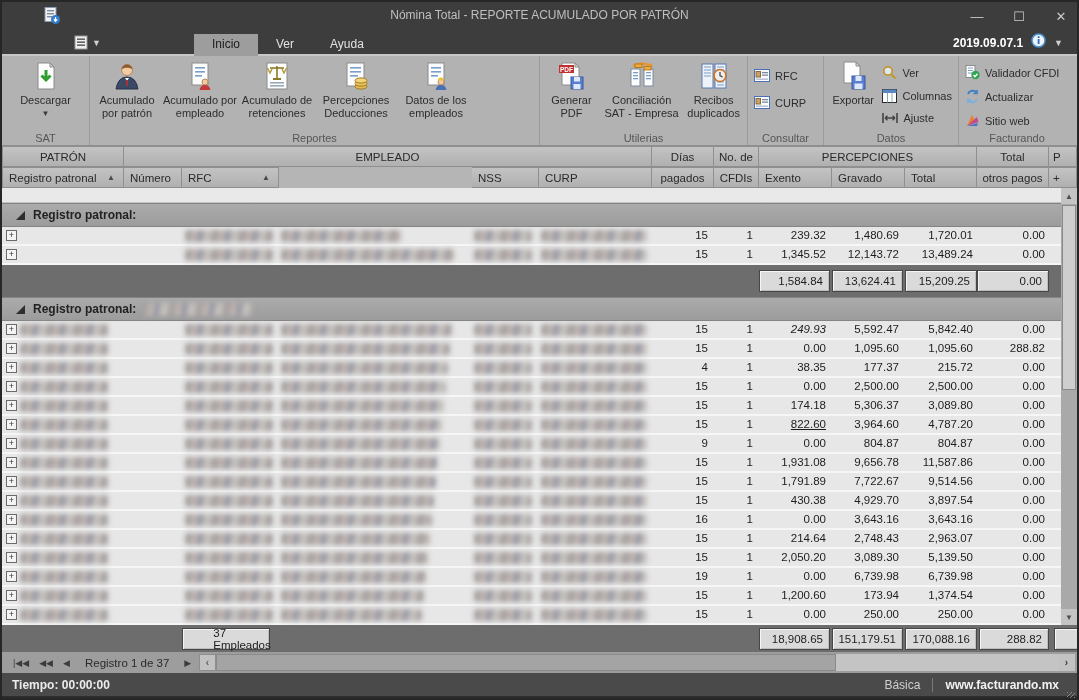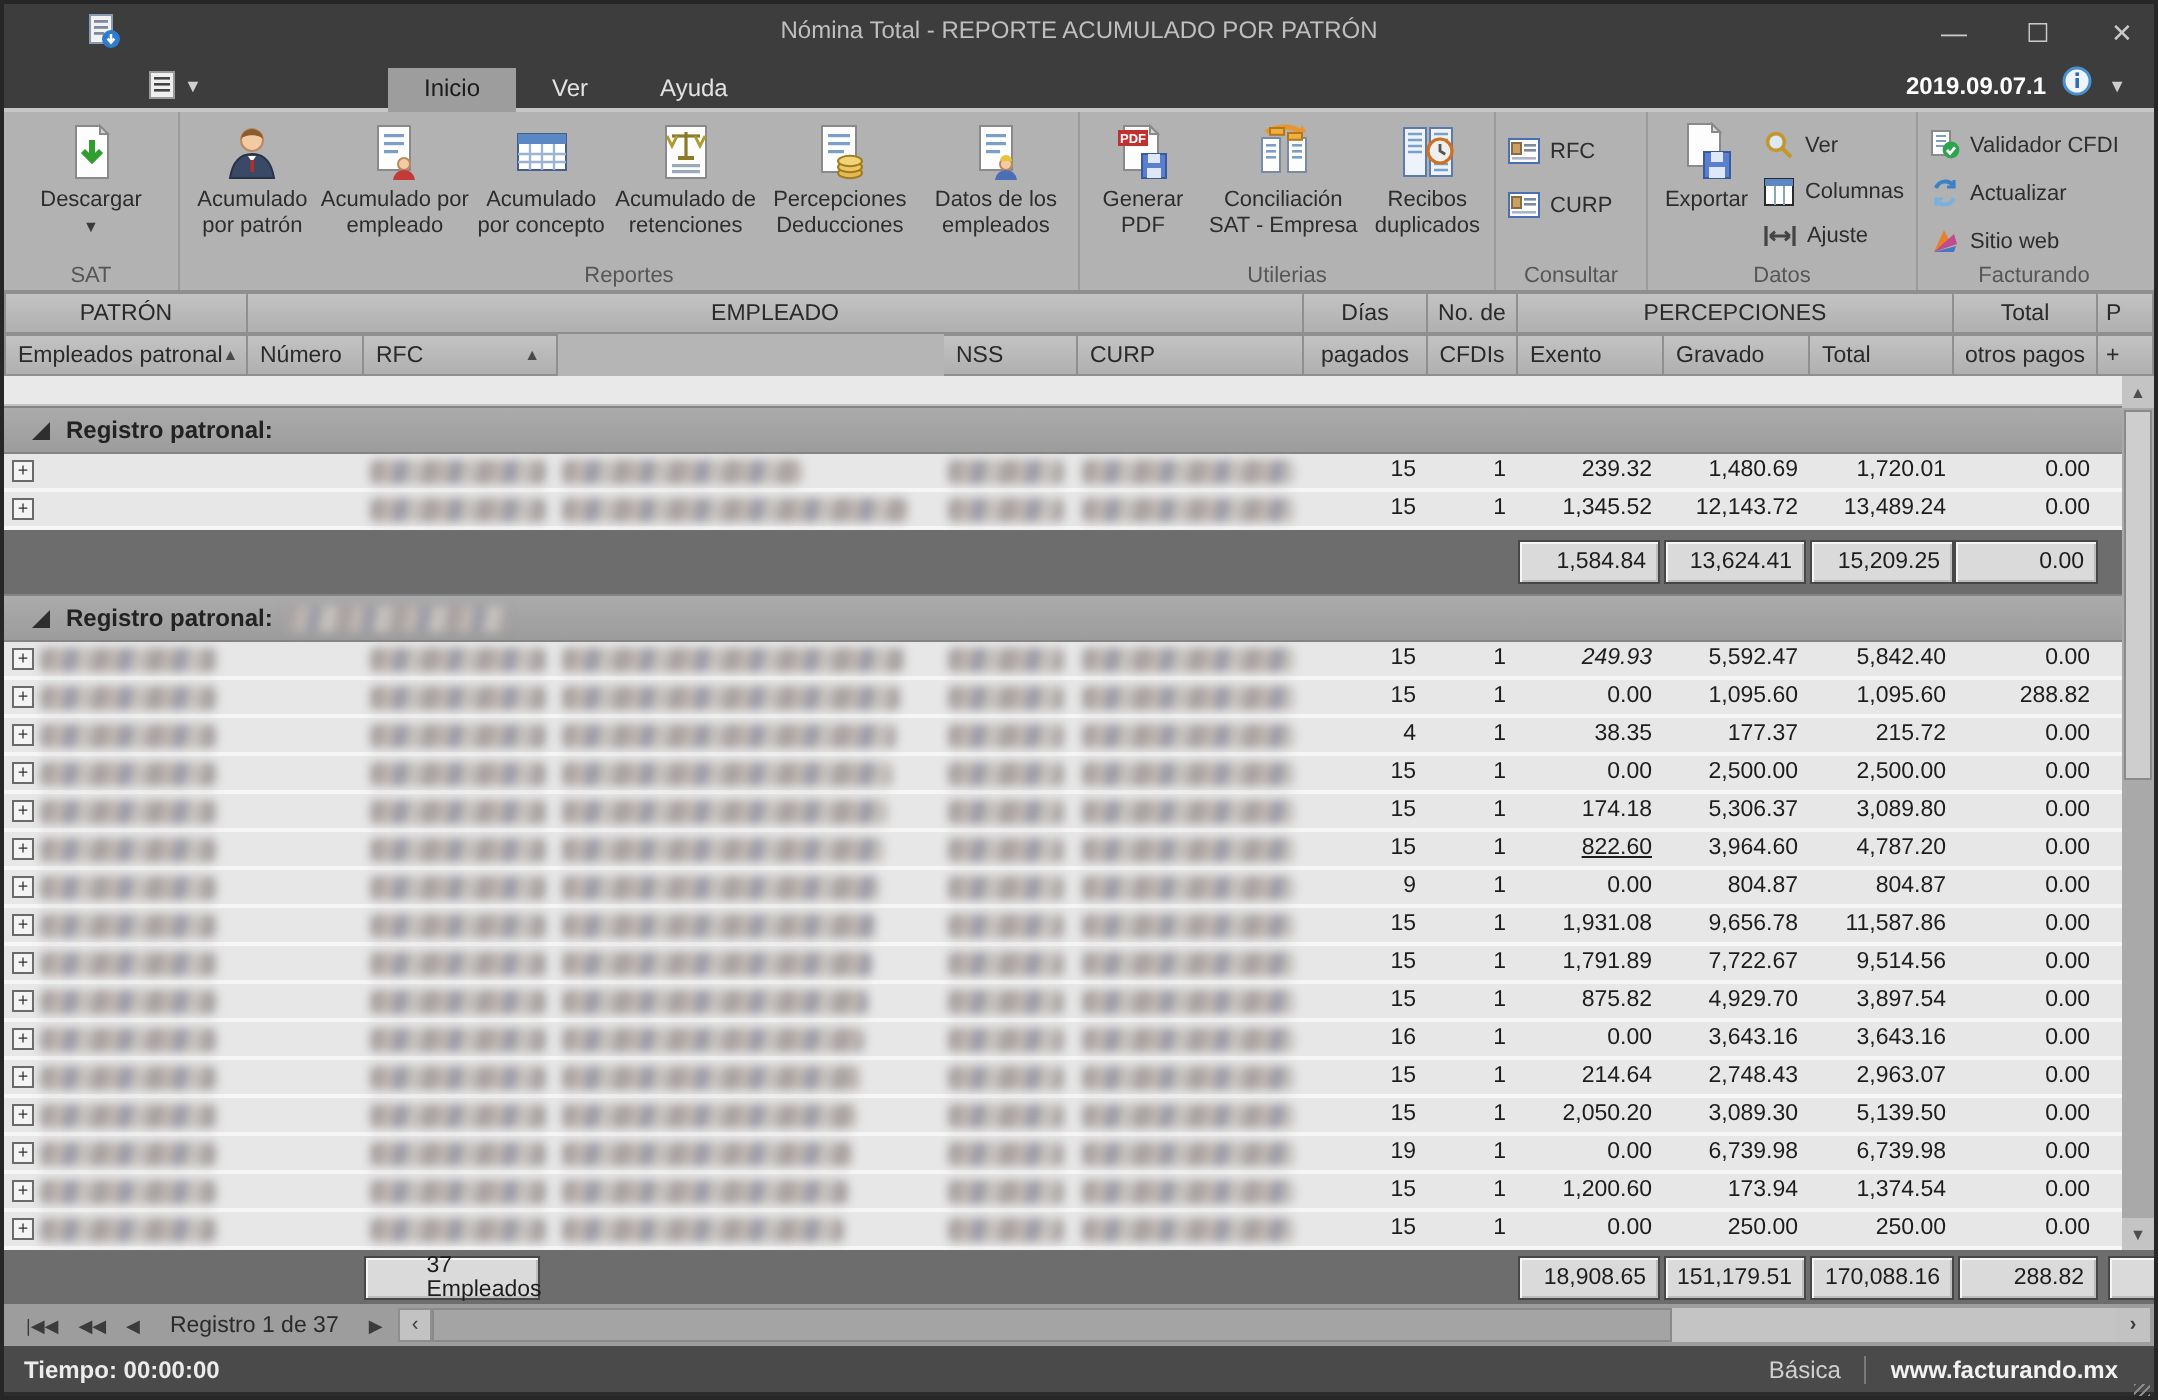--- a/index.html
+++ b/index.html
@@ -173,28 +173,20 @@
         <svg width="30" height="30" viewBox="0 0 30 30">
               <rect x="7" y="2" width="16" height="22" fill="#fdfdfd" stroke="#8a8a8a"></rect>
               <rect x="10" y="6" width="10" height="1.6" fill="#7aa0c8"></rect>
               <rect x="10" y="10" width="10" height="1.6" fill="#7aa0c8"></rect>
               <rect x="10" y="14" width="7" height="1.6" fill="#7aa0c8"></rect>
               <circle cx="20" cy="21" r="3" fill="#f3cba3" stroke="#b9895e"></circle>
               <path d="M14.5 29 q1-5 5.5-5 q4.5 0 5.5 5 z" fill="#c23a3a"></path>
             </svg>
         <span class="lbl">Acumulado por empleado</span>
       </div>
-      <div class="rbtn" style="width:70px">
-        <svg width="30" height="30" viewBox="0 0 30 30">
-              <rect x="3" y="6" width="24" height="18" fill="#fff" stroke="#44608a"></rect>
-              <rect x="3" y="6" width="24" height="5" fill="#5b87c5"></rect>
-              <path d="M3 16 h24 M3 20 h24 M9 11 v13 M15 11 v13 M21 11 v13" stroke="#9ab4d4" stroke-width="1.2"></path>
-            </svg>
-        <span class="lbl">Acumulado por concepto</span>
-      </div>
       <div class="rbtn" style="width:74px">
         <svg width="30" height="30" viewBox="0 0 30 30">
               <rect x="5" y="2" width="20" height="26" fill="#fdfdfd" stroke="#8a8a8a"></rect>
               <path d="M15 5 v12" stroke="#8a7a2a" stroke-width="1.6"></path>
               <path d="M8 7 h14" stroke="#8a7a2a" stroke-width="1.6"></path>
               <path d="M5.5 7 l2.5 5 l2.5-5" fill="none" stroke="#b09a30" stroke-width="1.4"></path>
               <path d="M19.5 7 l2.5 5 l2.5-5" fill="none" stroke="#b09a30" stroke-width="1.4"></path>
               <rect x="11" y="17" width="8" height="2" fill="#8a7a2a"></rect>
               <rect x="8" y="21" width="14" height="1.6" fill="#9ab"></rect>
               <rect x="8" y="24" width="14" height="1.6" fill="#9ab"></rect>
@@ -372,21 +364,21 @@
   <div class="grid-header">
     <div class="hcell first" style="left:0;top:0;width:122px;height:21px">PATRÓN</div>
     <div class="hcell" style="left:122px;top:0;width:528px;height:21px">EMPLEADO</div>
     <div class="hcell" style="left:650px;top:0;width:62px;height:21px">Días</div>
     <div class="hcell" style="left:712px;top:0;width:45px;height:21px">No. de</div>
     <div class="hcell" style="left:757px;top:0;width:218px;height:21px">PERCEPCIONES</div>
     <div class="hcell" style="left:975px;top:0;width:72px;height:21px">Total</div>
     <div class="hcell" style="left:1047px;top:0;width:28px;height:21px;justify-content:flex-start;padding-left:4px">P</div>
 
     <div class="hcell left first" style="left:0;top:21px;width:122px;height:21px">
-      <span>Empleados patronal</span>
+      <span>Registro patronal</span>
           <span class="sort">▲</span>
     </div>
     <div class="hcell left" style="left:122px;top:21px;width:58px;height:21px">Número</div>
     <div class="hcell left" style="left:180px;top:21px;width:97px;height:21px">
       <span>RFC</span>
           <span class="sort">▲</span>
     </div>
     <div class="hcell left" style="left:470px;top:21px;width:67px;height:21px">NSS</div>
     <div class="hcell left" style="left:537px;top:21px;width:113px;height:21px">CURP</div>
     <div class="hcell" style="left:650px;top:21px;width:62px;height:21px">pagados</div>
@@ -573,21 +565,21 @@
         </div>
         <div class="data-row">
           <div class="expand-btn">+</div>
           <div class="blur-blob" style="left: 18px; width: 88px;"></div>
           <div class="blur-blob" style="left: 183px; width: 88px;"></div>
           <div class="blur-blob" style="left: 472px; width: 58px;"></div>
           <div class="blur-blob" style="left: 539px; width: 106px;"></div>
           <div class="blur-blob" style="left: 279px; width: 153px;"></div>
           <div class="cell-num" style="left: 650px; width: 56px;">15</div>
           <div class="cell-num" style="left: 712px; width: 39px;">1</div>
-          <div class="cell-num" style="left: 757px; width: 67px;">875.82</div>
+          <div class="cell-num" style="left: 757px; width: 67px;">430.38</div>
           <div class="cell-num" style="left: 830px; width: 67px;">4,929.70</div>
           <div class="cell-num" style="left: 903px; width: 68px;">3,897.54</div>
           <div class="cell-num" style="left: 975px; width: 68px;">0.00</div>
         </div>
         <div class="data-row">
           <div class="expand-btn">+</div>
           <div class="blur-blob" style="left: 18px; width: 88px;"></div>
           <div class="blur-blob" style="left: 183px; width: 88px;"></div>
           <div class="blur-blob" style="left: 472px; width: 58px;"></div>
           <div class="blur-blob" style="left: 539px; width: 106px;"></div>

